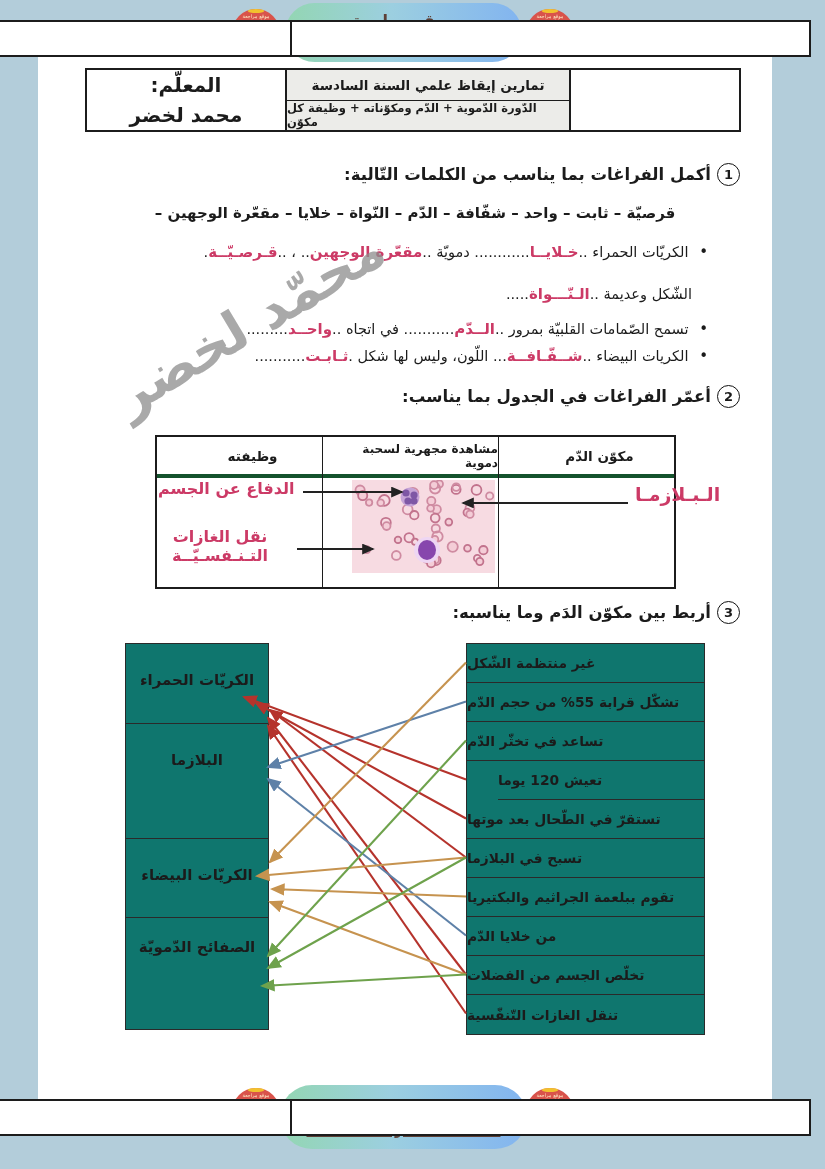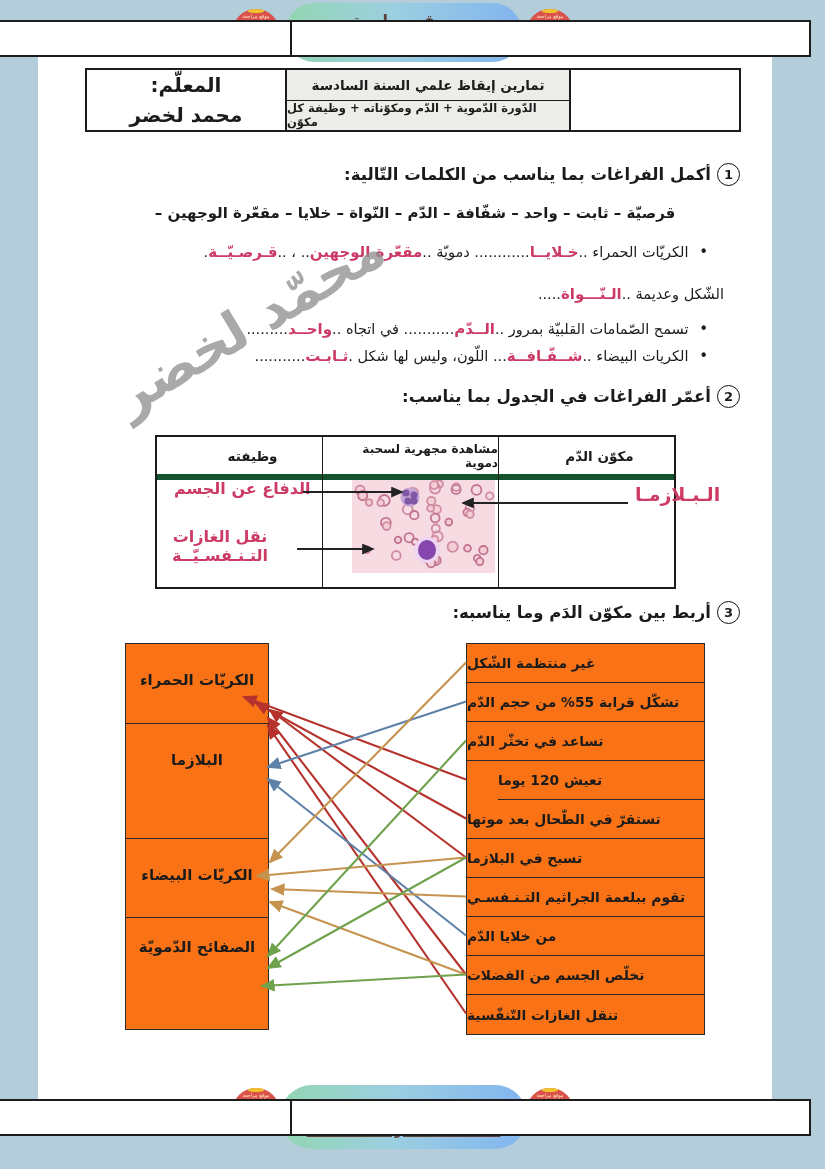--- a/index.html
+++ b/index.html
@@ -49,25 +49,25 @@
     color:#8d8d8d;font-size:54px;font-weight:bold;opacity:.75;direction:rtl;
     transform:rotate(-31deg);transform-origin:left bottom;white-space:nowrap;
     letter-spacing:6px;z-index:3;pointer-events:none;
   }
   
   .t2{left:155px;top:435px;width:517px;height:150px;border:2px solid #1c1c1c;display:flex;flex-direction:row-reverse;background:#fff;}
   .t2 .col{display:flex;flex-direction:column;}
   .t2 .c-comp{width:175px;border-left:1.5px solid #1c1c1c;}
   .t2 .c-obs{width:175px;border-left:1.5px solid #1c1c1c;}
   .t2 .c-fun{flex:1;}
-  .t2 .h{height:37px;display:flex;align-items:center;justify-content:center;font-weight:bold;font-size:13.5px;border-bottom:6px solid #14532d;direction:rtl;padding-left:26px;}
+  .t2 .h{height:37px;display:flex;align-items:center;justify-content:center;font-weight:bold;font-size:13.5px;border-bottom:4px solid #14532d;direction:rtl;padding-left:26px;}
   .t2 .b{flex:1;}
   .hand{color:#cc3a66;font-weight:bold;direction:rtl;z-index:4;}
   
-  .mtable{border:1.6px solid #2a2a2a;background:#f97316;}
+  .mtable{border:1.6px solid #2a2a2a;background:#0f766e;}
   .mcell{border-bottom:1.4px solid #2a2a2a;display:flex;justify-content:center;align-items:flex-start;box-sizing:border-box;font-weight:bold;font-size:15px;direction:rtl;}
   .mcell:last-child{border-bottom:none;}
   .prow{border-bottom:1.4px solid #2a2a2a;display:flex;align-items:center;justify-content:flex-end;box-sizing:border-box;font-weight:bold;font-size:13.8px;direction:rtl;padding-right:9px;}
   .prow:last-child{border-bottom:none;}
   #overlay{left:0;top:0;z-index:5;pointer-events:none;}
   #smear{left:352px;top:480px;z-index:2;}
 </style>
 </head>
 <body>
 
@@ -103,21 +103,21 @@
 <div class="abs heading" style="left:90px;top:163px;width:650px;">
   <span class="numcircle">1</span>
   <span>أكمل الفراغات بما يناسب من الكلمات التّالية:</span>
 </div>
 <div class="abs wordbank" style="left:90px;top:204px;width:650px;">قرصيّة – ثابت – واحد – شفّافة – الدّم – النّواة – خلايا – مقعّرة الوجهين –</div>
 
 <div class="abs fline" style="left:90px;top:241px;width:618px;">
   <span class="bullet">•</span>
   <span>الكريّات الحمراء ..</span><span class="ans">خـلايــا</span><span>............ دمويّة ..</span><span class="ans">مقعّرة الوجهين</span><span>.. ، ..</span><span class="ans">قـرصـيّــة</span><span>.</span>
 </div>
-<div class="abs fline" style="left:106px;top:283px;width:618px;">
+<div class="abs fline" style="left:74px;top:283px;width:618px;">
   <span>الشّكل وعديمة ..</span><span class="ans">الـنّـــواة</span><span>.....</span>
 </div>
 <div class="abs fline" style="left:90px;top:318px;width:618px;">
   <span class="bullet">•</span>
   <span>تسمح الصّمامات القلبيّة بمرور ..</span><span class="ans">الــدّم</span><span>........... في اتجاه ..</span><span class="ans">واحــد</span><span>.........</span>
 </div>
 <div class="abs fline" style="left:90px;top:345px;width:618px;">
   <span class="bullet">•</span>
   <span>الكريات البيضاء ..</span><span class="ans">شــفّـافــة</span><span>... اللّون، وليس لها شكل .</span><span class="ans">ثـابـت</span><span>...........</span>
 </div>
@@ -191,21 +191,21 @@
     <circle cx="58" cy="17" r="9.5" fill="#c5a3d6"></circle>
     <circle cx="54" cy="13" r="3.6" fill="#7e57a5"></circle>
     <circle cx="62" cy="15" r="3.6" fill="#7e57a5"></circle>
     <circle cx="56" cy="21" r="3.6" fill="#7e57a5"></circle>
     <circle cx="62" cy="21" r="3.6" fill="#7e57a5"></circle>
     <circle cx="75" cy="70" r="13" fill="#eed6f3"></circle>
     <ellipse cx="75" cy="70" rx="9" ry="10" fill="#8746ad"></ellipse>
   </svg>
 
 <div class="abs hand" style="left:635px;top:483px;font-size:19px;">الـبـلازمـا</div>
-<div class="abs hand" style="left:158px;top:479px;font-size:16px;padding-left:16px;">الدفاع عن الجسم</div>
+<div class="abs hand" style="left:158px;top:479px;font-size:16px;">الدفاع عن الجسم</div>
 <div class="abs hand" style="left:150px;top:527px;font-size:16px;width:140px;text-align:center;">
   <div>نقل الغازات</div>
   <div>التـنـفسـيّــة</div>
 </div>
 
 <div class="abs heading" style="left:90px;top:601px;width:650px;">
   <span class="numcircle">3</span>
   <span>أربط بين مكوّن الدَم وما يناسبه:</span>
 </div>
 
@@ -215,21 +215,21 @@
     <div class="mcell" style="height: 79px; padding-top: 27px;">الكريّات البيضاء</div>
     <div class="mcell" style="height: 111px; padding-top: 20px;">الصفائح الدّمويّة</div>
   </div>
 <div class="abs mtable" style="left:466px;top:643px;width:237px;" id="match-right">
     <div class="prow" style="height: 39px;">غير منتظمة الشّكل</div>
     <div class="prow" style="height: 39px;">تشكّل قرابة 55% من حجم الدّم</div>
     <div class="prow" style="height: 39px;">تساعد في تخثّر الدّم</div>
     <div class="prow" style="height: 39px; margin-left: 31px;">تعيش 120 يوما</div>
     <div class="prow" style="height: 39px;">تستقرّ في الطّحال بعد موتها</div>
     <div class="prow" style="height: 39px;">تسبح في البلازما</div>
-    <div class="prow" style="height: 39px;">تقوم ببلعمة الجراثيم التـنـفسـي</div>
+    <div class="prow" style="height: 39px;">تقوم ببلعمة الجراثيم والبكتيريا</div>
     <div class="prow" style="height: 39px;">من خلايا الدّم</div>
     <div class="prow" style="height: 39px;">تخلّص الجسم من الفضلات</div>
     <div class="prow" style="height: 39px;">تنقل الغازات التّنفّسية</div>
   </div>
 
 <svg id="overlay" class="abs" width="825" height="1169">
     <defs>
       <marker id="m-red" markerWidth="8" markerHeight="7" refX="6" refY="3" orient="auto">
         <path d="M0,0 L7,3 L0,6 Z" fill="#b5332c"></path>
       </marker>

